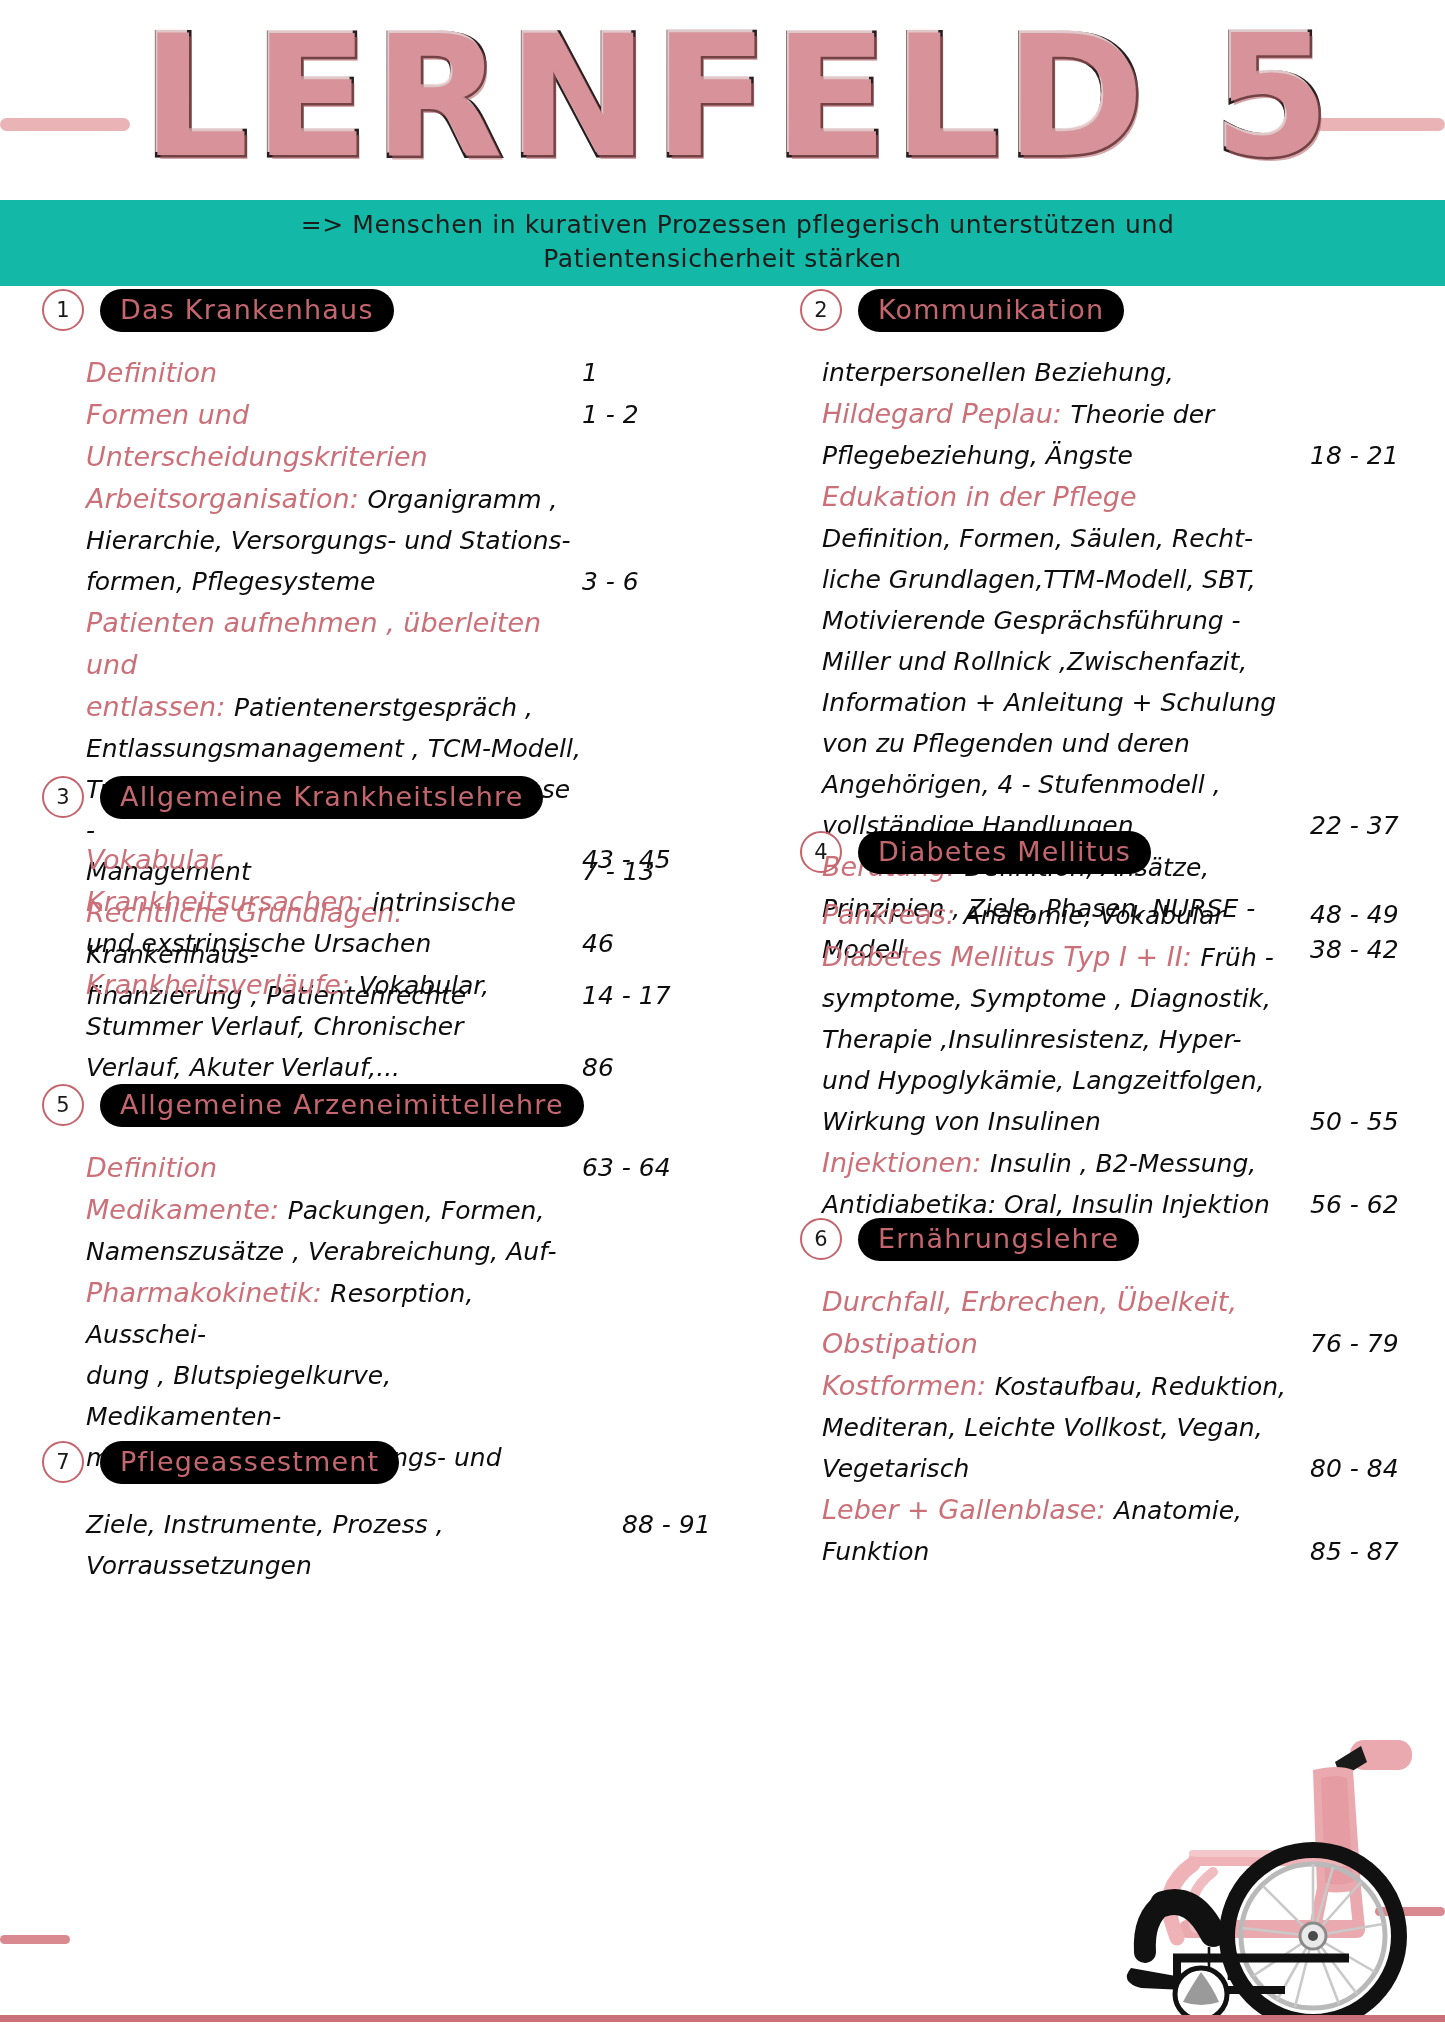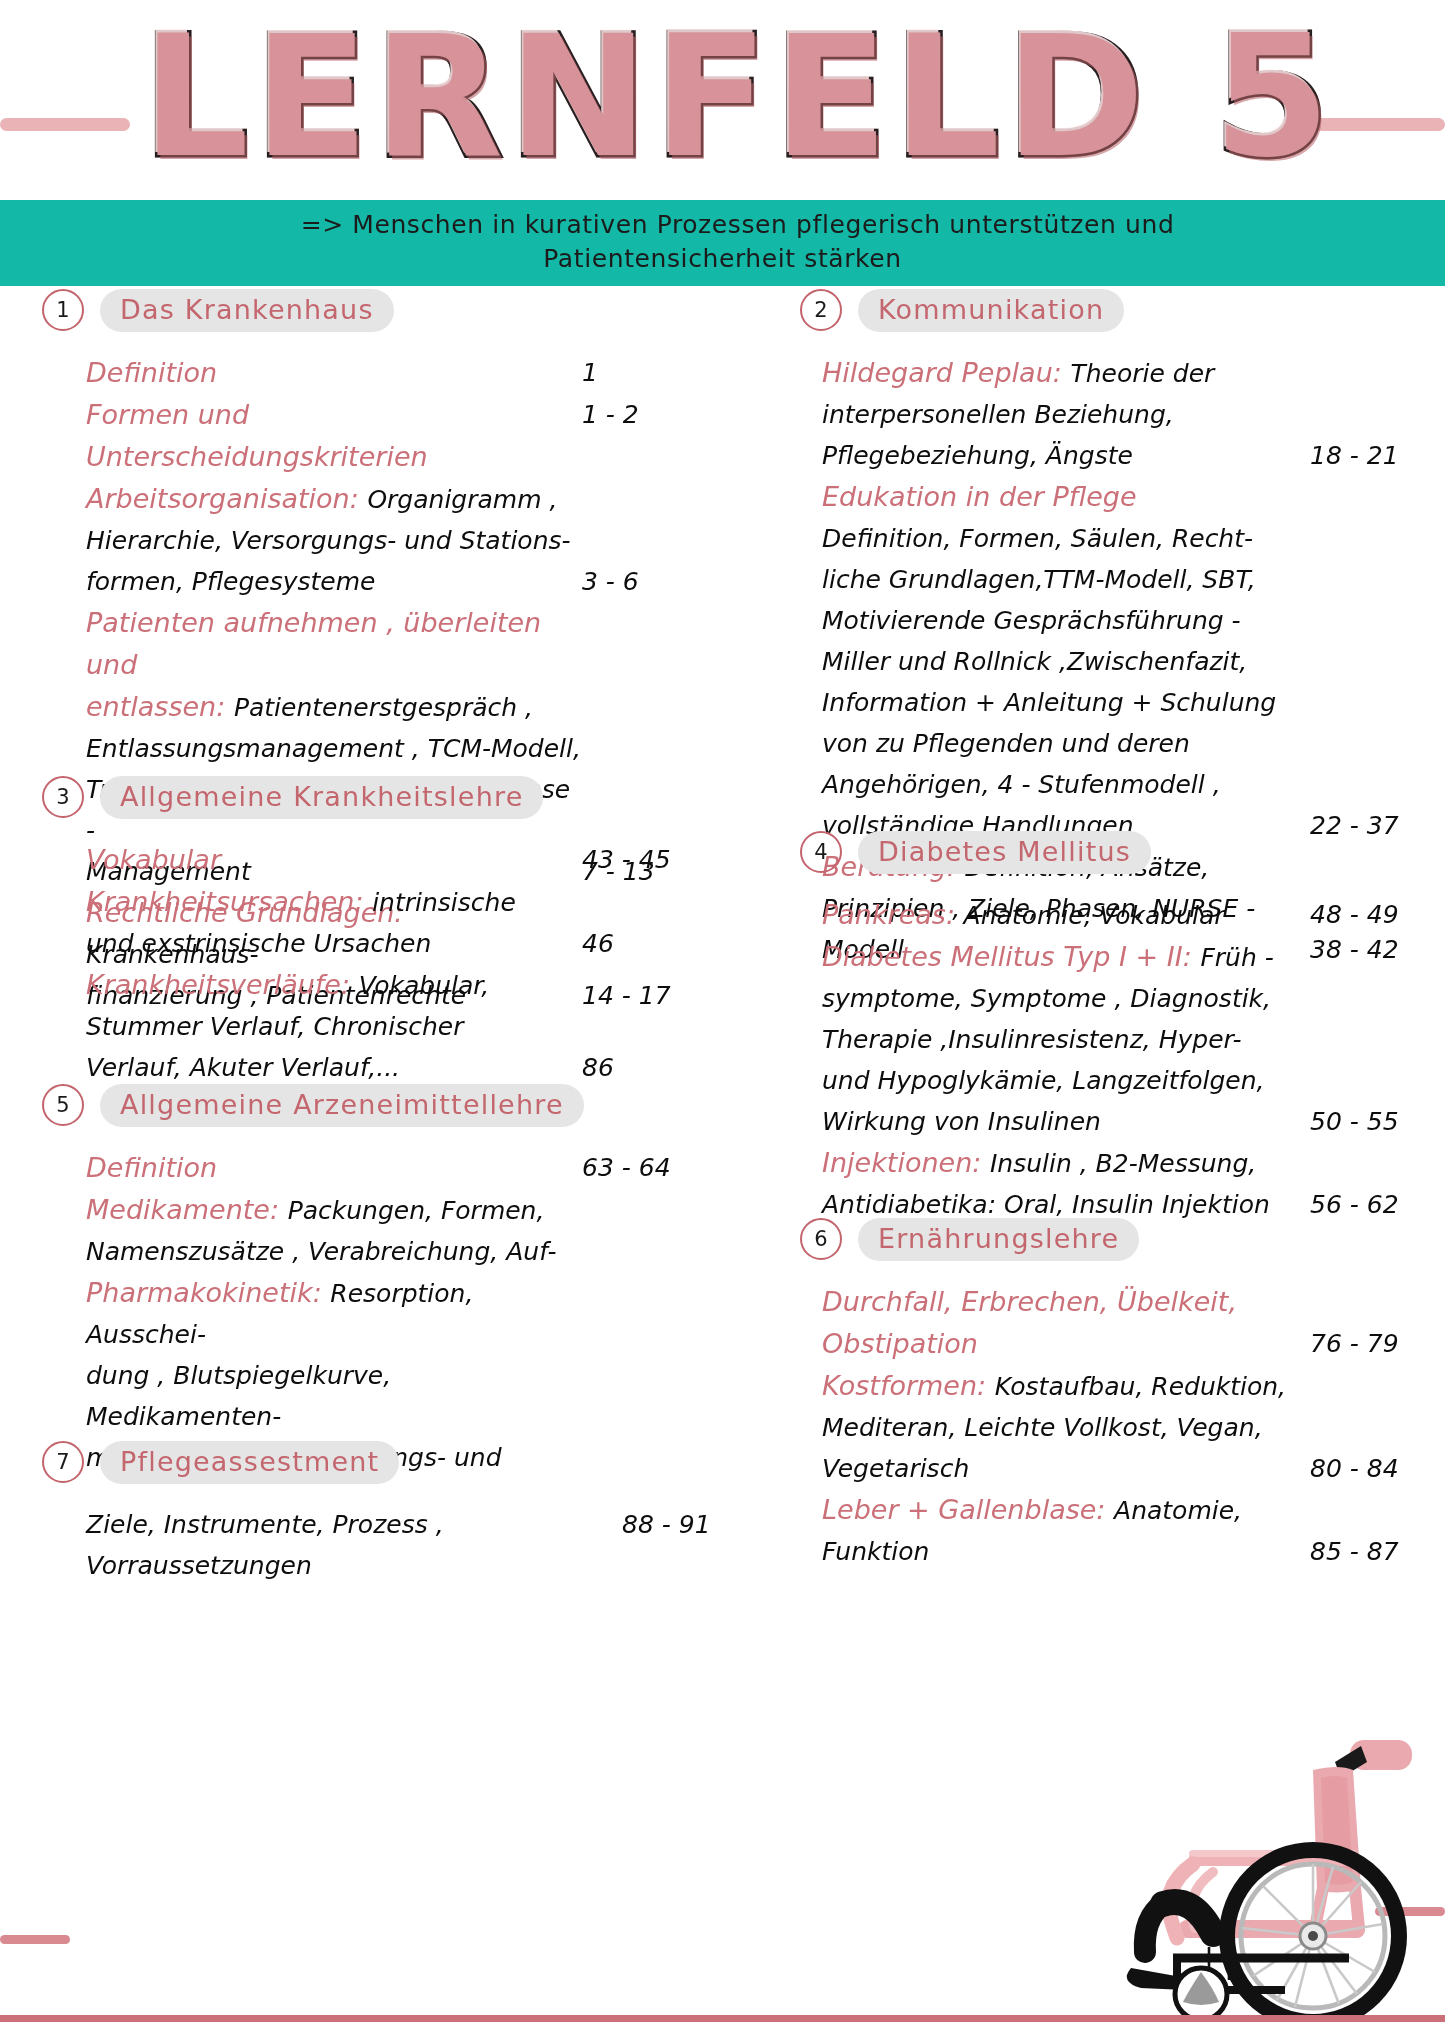--- a/index.html
+++ b/index.html
@@ -66,21 +66,21 @@
     height:44px;
   }
   .sec-num{
     width:38px;height:38px;border-radius:50%;
     border:2.5px solid #c4646d;
     display:flex;align-items:center;justify-content:center;
     font-size:21px;color:#1a1a1a;flex:0 0 auto;
     font-family:"DejaVu Sans", sans-serif;
   }
   .sec-title{
-    background:#e5e5e5;border-radius:22px;
+    background:#000000;border-radius:22px;
     padding:5px 20px 7px 20px;
     color:#c4666e;font-size:27px;letter-spacing:1.2px;
     white-space:nowrap;
   }
   
   .entries{margin-top:22px;font-style:italic;}
   .row{
     display:flex;align-items:flex-start;
     line-height:38px;
   }
@@ -265,25 +265,25 @@
 </div>
 
 <div class="col col-right">
   <div class="section" id="sec2" style="top:288px;left:0;width:640px;">
       <div class="sec-head">
         <div class="sec-num">2</div>
         <div class="sec-title">Kommunikation</div>
       </div>
       <div class="entries">
         <div class="row">
+          <div class="txt"><span class="blk t-md">interpersonellen Beziehung,</span></div>
+          <div class="pg"></div>
+        </div>
+        <div class="row">
           <div class="txt"><span class="rose t-lg">Hildegard Peplau: </span><span class="blk t-md">Theorie der</span></div>
-          <div class="pg"></div>
-        </div>
-        <div class="row">
-          <div class="txt"><span class="blk t-md">interpersonellen Beziehung,</span></div>
           <div class="pg"></div>
         </div>
         <div class="row">
           <div class="txt"><span class="blk t-md">Pflegebeziehung, Ängste</span></div>
           <div class="pg">18 - 21</div>
         </div>
         <div class="row">
           <div class="txt"><span class="rose t-lg">Edukation in der Pflege</span></div>
           <div class="pg"></div>
         </div>

